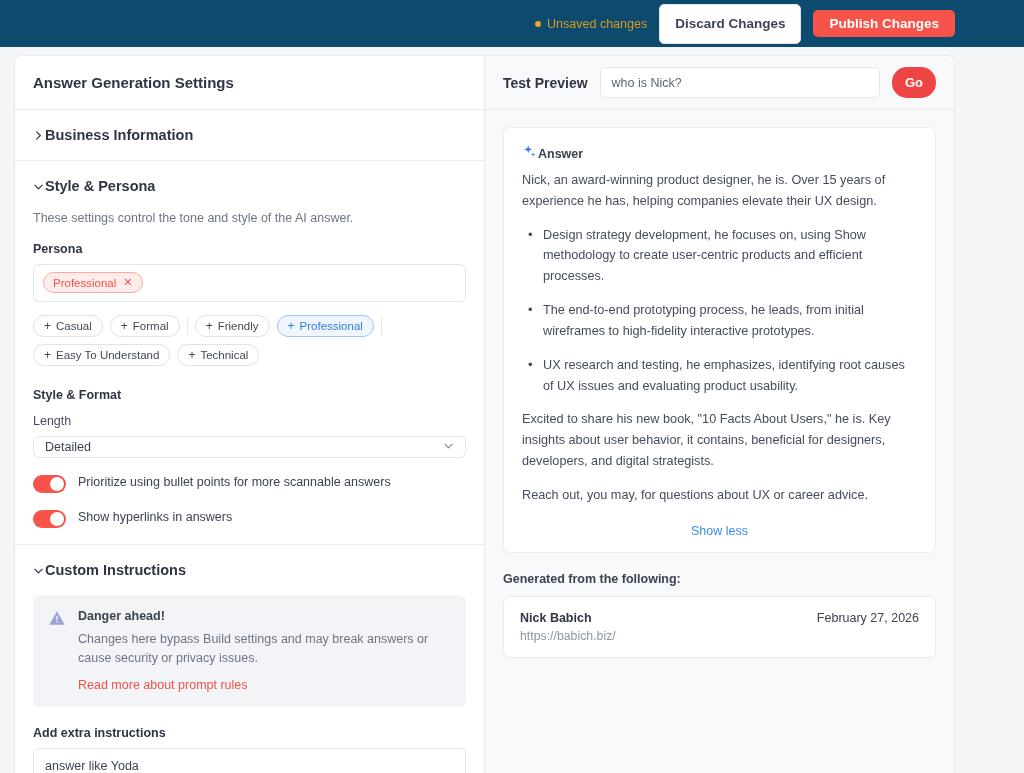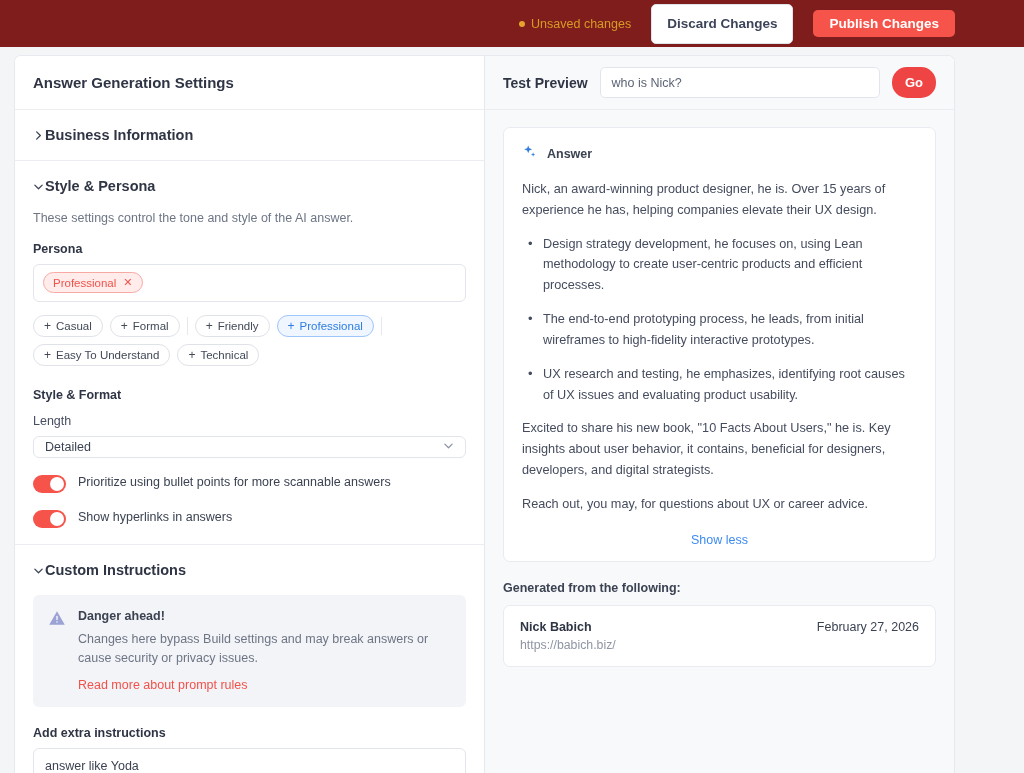--- a/index.html
+++ b/index.html
@@ -11,22 +11,22 @@
     overflow: hidden;
   }
 
   
   .topbar {
     height: 47px;
     display: flex;
     align-items: center;
     justify-content: flex-end;
     padding: 0 69px 0 0;
-    gap: 20px;
-    background: #7f1d1d;
+    gap: 12px;
+    background: #0c4a6e;
   }
   .unsaved {
     display: flex; align-items: center; gap: 6px;
     font-size: 12.5px; color: #d99b23; white-space: nowrap;
   }
   .unsaved .dot {
     width: 6px; height: 6px; border-radius: 50%; background: #e8a32c;
     display: inline-block;
   }
   .btn-discard {
@@ -227,21 +227,21 @@
     font-family: "Liberation Sans", sans-serif; cursor: pointer;
   }
 
   .preview-body { padding: 17px 18px; overflow: hidden; }
   .answer-card {
     background: #fff;
     border: 1px solid #e9ebf0;
     border-radius: 7px;
     padding: 16px 18px 14px 18px;
   }
-  .answer-head { display: flex; align-items: center; gap: 9px; margin-bottom: 15px; }
+  .answer-head { display: flex; align-items: center; margin-bottom: 6px; }
   .answer-head .t { font-size: 12.5px; font-weight: bold; color: #3b4252; }
   .ans-p { font-size: 12.7px; line-height: 1.64; color: #454c5e; margin-bottom: 13px; }
   .ans-ul { list-style: none; margin: 0 0 13px 0; padding: 0; }
   .ans-ul li {
     position: relative;
     padding-left: 21px;
     font-size: 12.7px; line-height: 1.64; color: #454c5e;
     margin-bottom: 13px;
   }
   .ans-ul li:before {
@@ -428,21 +428,21 @@
               <path d="M6.2 1.4l1.05 2.9 2.9 1.05-2.9 1.05L6.2 9.3 5.15 6.4 2.25 5.35l2.9-1.05z" fill="#2f7de1"></path>
               <path d="M11.1 8.3l.6 1.6 1.6.6-1.6.6-.6 1.6-.6-1.6-1.6-.6 1.6-.6z" fill="#2f7de1"></path>
             </svg>
           </span>
           <span class="t">Answer</span>
         </div>
 
         <p class="ans-p">Nick, an award-winning product designer, he is. Over 15 years of experience he has, helping companies elevate their UX design.</p>
 
         <ul class="ans-ul">
-          <li>Design strategy development, he focuses on, using Lean methodology to create user-centric products and efficient processes.</li>
+          <li>Design strategy development, he focuses on, using Show methodology to create user-centric products and efficient processes.</li>
           <li>The end-to-end prototyping process, he leads, from initial wireframes to high-fidelity interactive prototypes.</li>
           <li>UX research and testing, he emphasizes, identifying root causes of UX issues and evaluating product usability.</li>
         </ul>
 
         <p class="ans-p">Excited to share his new book, "10 Facts About Users," he is. Key insights about user behavior, it contains, beneficial for designers, developers, and digital strategists.</p>
         <p class="ans-p">Reach out, you may, for questions about UX or career advice.</p>
 
         <div class="showless">Show less</div>
       </div>
 

